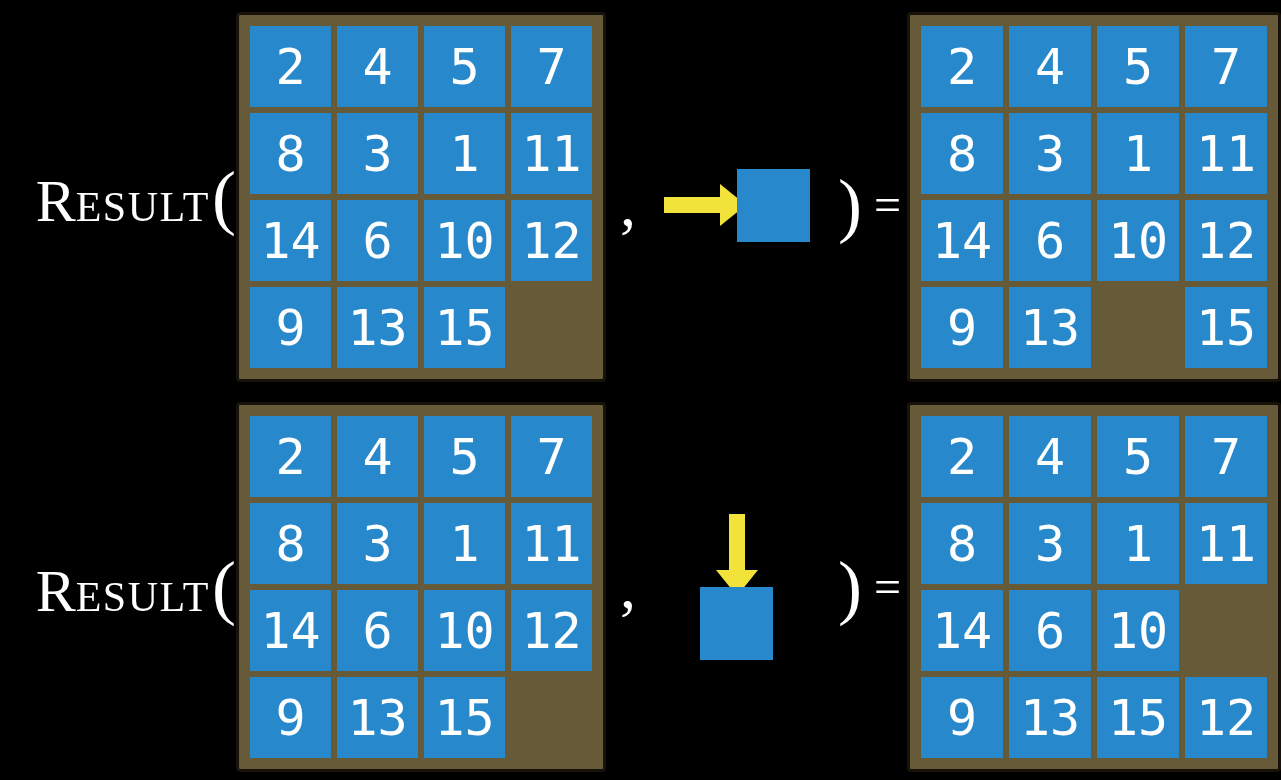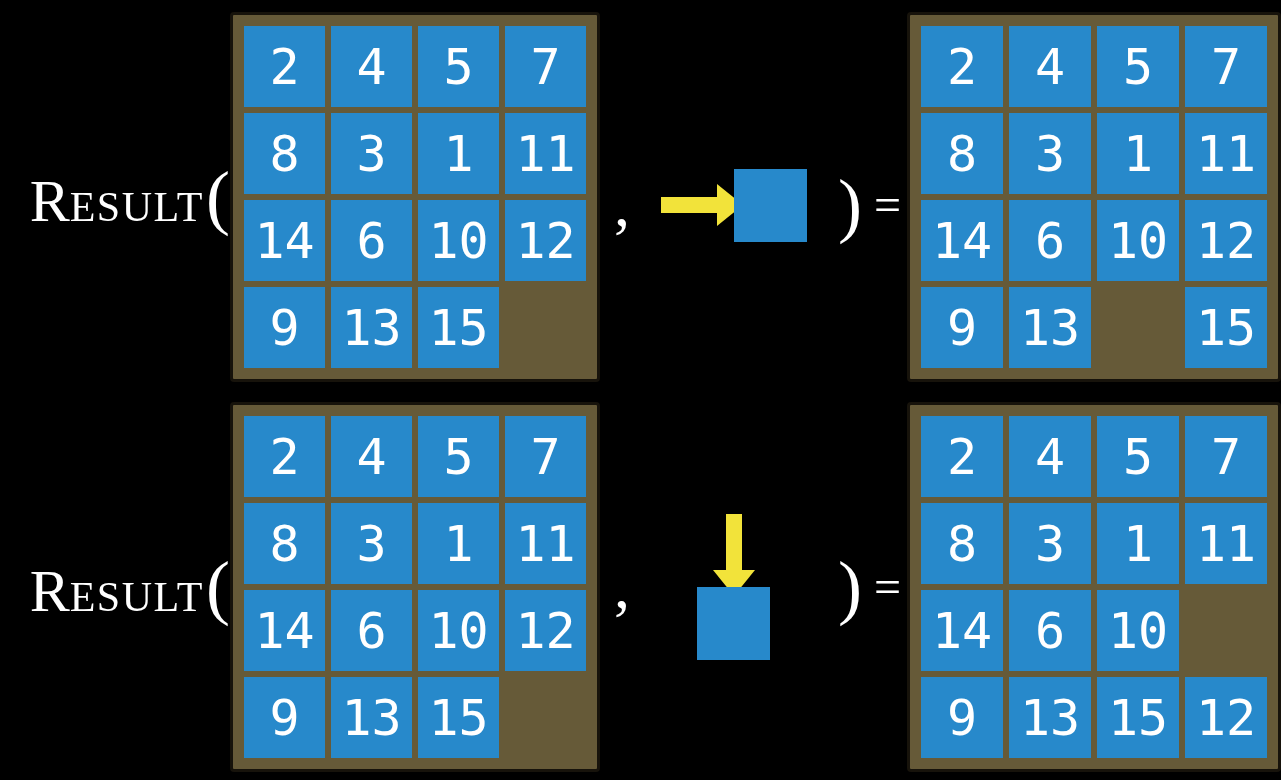--- a/index.html
+++ b/index.html
@@ -20,20 +20,21 @@
   .page { padding-top: 12px; }
 
   .row { display: flex; align-items: center; height: 370px; }
   .row.first { margin-bottom: 20px; }
 
   
   .func-label {
     width: 230px; flex: none;
     display: flex; justify-content: flex-end; align-items: center;
     white-space: nowrap;
+    margin-left: 6px;
   }
   .fn-line { display: inline-block; line-height: 1; }
   .fn-cap  { font-size: 60px; }
   .fn-rest { font-size: 42px; letter-spacing: 1.5px; }
   .fn-paren{ font-size: 72px; font-weight: 400; margin-left: 2px; }
 
   
   .board {
     width: 370px; height: 370px; flex: none;
     background: var(--board-brown);

